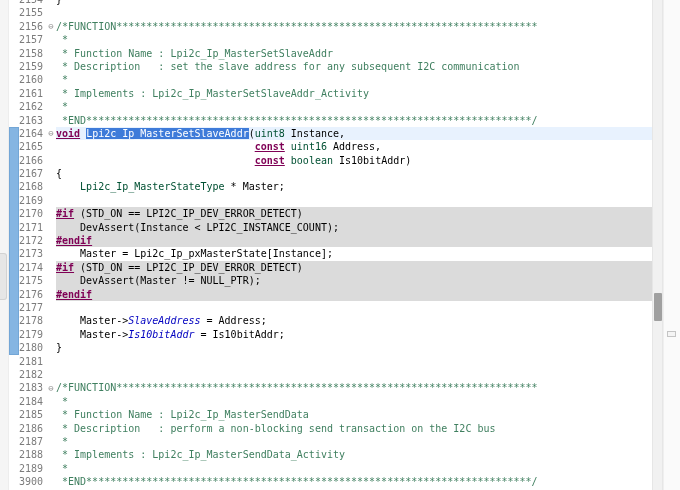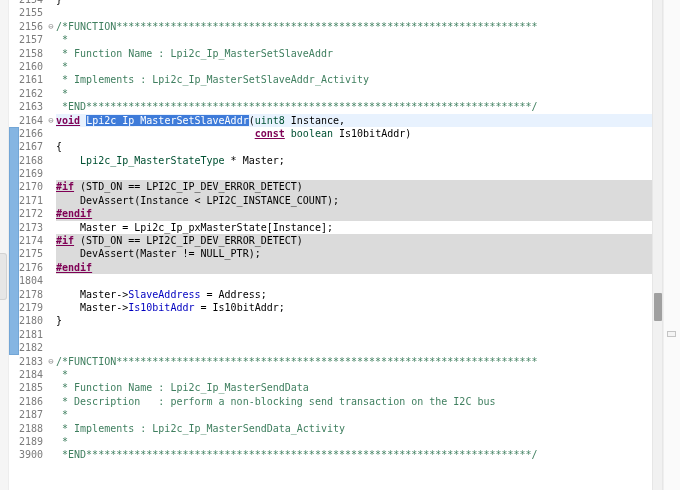--- a/index.html
+++ b/index.html
@@ -20,21 +20,21 @@
   .row{display:flex;height:13.4px;line-height:13.4px;align-items:center;}
   .num{flex:none;width:27px;text-align:right;padding-right:3px;color:var(--lineNum);}
   .fold{flex:none;width:10px;text-align:center;font-size:9px;line-height:13px;color:#8f8f8f;}
   .code{flex:1;white-space:pre;overflow:hidden;}
   .bg-cur{background:var(--curLine);}
   .bg-blk{background:var(--blockBg);}
   .s-p{color:var(--plain);}
   .s-c{color:var(--comment);}
   .s-k{color:var(--keyword);font-weight:bold;text-decoration:underline;}
   .s-t{color:var(--type);}
-  .s-f{color:var(--field);}
+  .s-f{color:var(--field);font-style:italic;}
   .s-sel{color:var(--selFg);background:var(--selBg);}
   .v-scroll{position:absolute;left:652px;top:0;width:11px;height:490px;background:#f1f1f1;
     border-left:1px solid #e6e6e6;border-right:1px solid #e6e6e6;}
   .v-thumb{position:absolute;left:1px;top:293px;width:8px;height:28px;background:#a0a0a0;border-radius:1px;}
   .overview-ruler{position:absolute;left:663px;top:0;width:17px;height:490px;background:#fafafa;border-left:1px solid #efefef;}
   .ov-annotation{position:absolute;left:3px;top:331px;width:9px;height:6px;background:#f4f4f4;border:1px solid #c4c4c4;}
 </style>
 </head>
 <body>
 
@@ -63,20 +63,25 @@
         <span class="num">2157</span>
         <span class="fold"></span>
         <span class="code"><span class="s-c"> *</span></span>
       </div>
       <div class="row">
         <span class="num">2158</span>
         <span class="fold"></span>
         <span class="code"><span class="s-c"> * Function Name : Lpi2c_Ip_MasterSetSlaveAddr</span></span>
       </div>
       <div class="row">
+        <span class="num">2159</span>
+        <span class="fold"></span>
+        <span class="code"><span class="s-c"> * Description   : set the slave address for any subsequent I2C communication</span></span>
+      </div>
+      <div class="row">
         <span class="num">2160</span>
         <span class="fold"></span>
         <span class="code"><span class="s-c"> *</span></span>
       </div>
       <div class="row">
         <span class="num">2161</span>
         <span class="fold"></span>
         <span class="code"><span class="s-c"> * Implements : Lpi2c_Ip_MasterSetSlaveAddr_Activity</span></span>
       </div>
       <div class="row">
@@ -88,20 +93,25 @@
         <span class="num">2163</span>
         <span class="fold"></span>
         <span class="code"><span class="s-c"> *END**************************************************************************/</span></span>
       </div>
       <div class="row">
         <span class="num">2164</span>
         <span class="fold">⊖</span>
         <span class="code bg-cur"><span class="s-k">void</span><span class="s-p"> </span><span class="s-sel">Lpi2c_Ip_MasterSetSlaveAddr</span><span class="s-p">(</span><span class="s-t">uint8</span><span class="s-p"> Instance,</span></span>
       </div>
       <div class="row">
+        <span class="num">2165</span>
+        <span class="fold"></span>
+        <span class="code"><span class="s-p">                                 </span><span class="s-k">const</span><span class="s-p"> </span><span class="s-t">uint16</span><span class="s-p"> Address,</span></span>
+      </div>
+      <div class="row">
         <span class="num">2166</span>
         <span class="fold"></span>
         <span class="code"><span class="s-p">                                 </span><span class="s-k">const</span><span class="s-p"> </span><span class="s-t">boolean</span><span class="s-p"> Is10bitAddr)</span></span>
       </div>
       <div class="row">
         <span class="num">2167</span>
         <span class="fold"></span>
         <span class="code"><span class="s-p">{</span></span>
       </div>
       <div class="row">
@@ -143,21 +153,21 @@
         <span class="num">2175</span>
         <span class="fold"></span>
         <span class="code bg-blk"><span class="s-p">    DevAssert(Master != NULL_PTR);</span></span>
       </div>
       <div class="row">
         <span class="num">2176</span>
         <span class="fold"></span>
         <span class="code bg-blk"><span class="s-k">#endif</span></span>
       </div>
       <div class="row">
-        <span class="num">1804</span>
+        <span class="num">2177</span>
         <span class="fold"></span>
         <span class="code"></span>
       </div>
       <div class="row">
         <span class="num">2178</span>
         <span class="fold"></span>
         <span class="code"><span class="s-p">    Master-&gt;</span><span class="s-f">SlaveAddress</span><span class="s-p"> = Address;</span></span>
       </div>
       <div class="row">
         <span class="num">2179</span>

